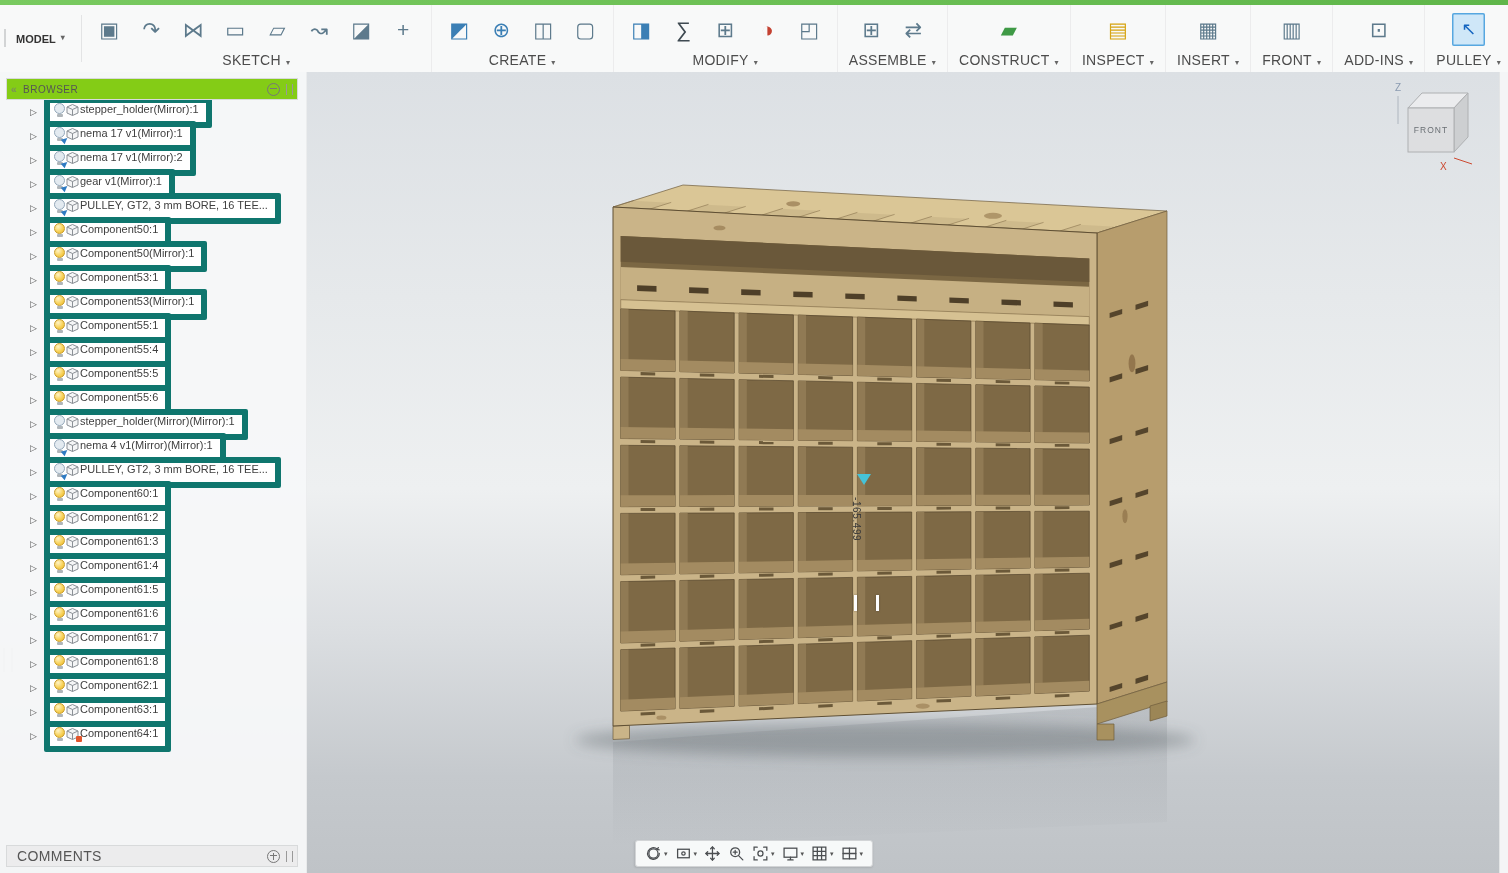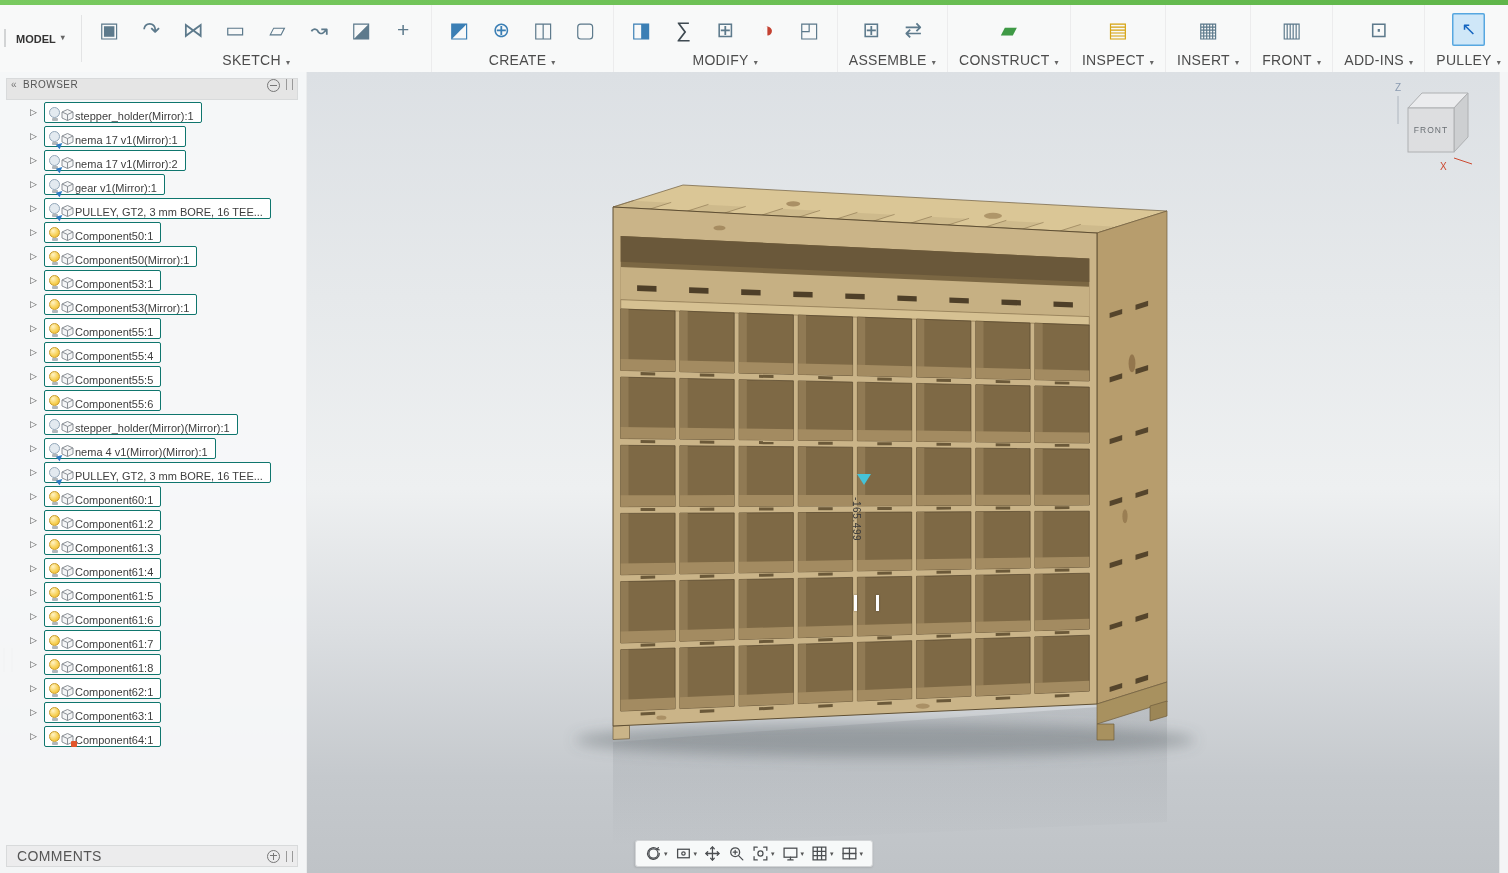--- a/index.html
+++ b/index.html
@@ -58,35 +58,35 @@
   
   .rstrip{position:absolute;right:0;top:72px;bottom:0;width:8px;background:#f4f5f6;border-left:1px solid #e3e5e6;cursor:pointer}
 
   
   .dockgrip{position:absolute;left:3px;top:648px;width:6px;height:24px;cursor:pointer;
             border-left:2px solid #b6babd;border-right:2px solid #b6babd}
 
   
   .panel{position:absolute;top:72px;left:0;width:306px;bottom:0;background:rgba(247,248,249,.94);
          border-right:1px solid rgba(0,0,0,.04)}
-  .phead{position:absolute;top:6px;left:6px;right:8px;height:20px;background:#e5e5e5;border:1px solid #d8dadb;
-         display:flex;align-items:flex-start;font-size:10px;color:#555;letter-spacing:.5px}
+  .phead{position:absolute;top:6px;left:6px;right:8px;height:20px;background:#84cc16;border:1px solid #d8dadb;
+         display:flex;align-items:center;font-size:10px;color:#555;letter-spacing:.5px}
   .chev{color:#777;font-size:10px;margin:0 6px 0 4px}
   .chev::before{content:"«"}
   .phead .title{flex:1}
   .circbtn{width:11px;height:11px;border:1px solid #777;border-radius:50%;position:relative;cursor:pointer;margin-right:6px}
   .circbtn::before{content:"";position:absolute;left:2px;right:2px;top:4.5px;height:1px;background:#777}
   .circbtn.plus::after{content:"";position:absolute;top:2px;bottom:2px;left:4.5px;width:1px;background:#777}
   .hgrip{width:5px;height:11px;border-left:1px solid #999;border-right:1px solid #999;margin-right:4px;cursor:pointer}
 
   .tree{position:absolute;top:28px;left:0;right:2px;bottom:34px;overflow:hidden}
   .brow{height:24px;display:flex;align-items:center;padding-left:30px}
   .tri{width:14px;color:#555;font-size:9px;cursor:pointer;flex:none}
   .tri::before{content:"▷"}
-  .chip{display:inline-flex;align-items:flex-end;background:#fff;border:1px solid #0f766e;
+  .chip{display:inline-flex;align-items:flex-start;background:#fff;border:6px solid #0f766e;
         border-radius:2px;height:19px;padding:0 7px 0 4px;cursor:pointer;white-space:nowrap}
   .bulb{width:11px;height:15px;position:relative;flex:none;cursor:pointer}
   .bulb::before{content:"";position:absolute;top:0;left:0;width:9px;height:9px;border-radius:50%}
   .bulb.on::before{background:radial-gradient(circle at 35% 30%,#fff3c4,#f7cf52 60%,#eab82e);border:1px solid #c89b2a}
   .bulb.off::before{background:#e3eaf0;border:1px solid #93a7b9}
   .bulb::after{content:"";position:absolute;left:2.5px;bottom:1px;width:6px;height:3px;background:#b0b6ba;border-radius:1px}
   .cico{position:relative;flex:none;display:flex}
   .cico.linked::after{content:"";position:absolute;left:-3px;bottom:-2px;width:0;height:0;
         border-top:3px solid transparent;border-bottom:3px solid transparent;border-left:6px solid #2e7ac2;
         transform:rotate(-40deg)}

